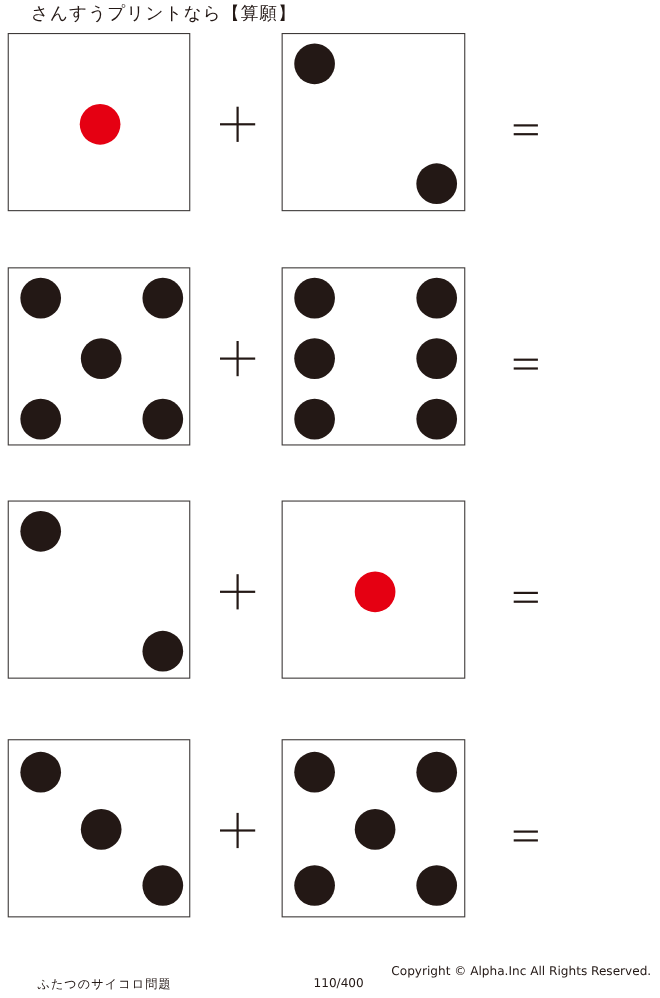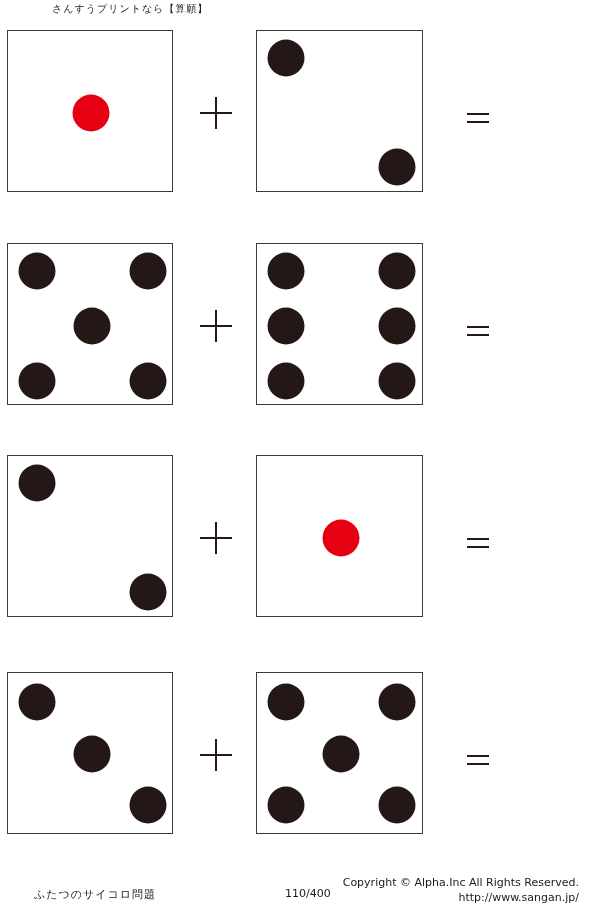--- a/index.html
+++ b/index.html
@@ -1,35 +1,35 @@
 <!DOCTYPE html>
 <html><head>
   <meta charset="utf-8">
   <style>
     html, body { margin:0; padding:0; background:#ffffff; }
     body { width:600px; height:907px; position:relative; overflow:hidden;
            font-family:"DejaVu Sans", sans-serif; color:#231815; }
-    .header { position:absolute; left:52px; top:2px; font-size:10px; letter-spacing:1px; color:#231815; }
+    .header { position:absolute; left:28px; top:2px; font-size:16px; letter-spacing:1px; color:#231815; }
     .row { position:absolute; left:0; width:600px; height:166px; }
     .die { position:absolute; width:166px; height:162px; border:1.5px solid #3e3a39; background:#fff; box-sizing:border-box; }
     .die.left { left:7px; }
     .die.right { left:256px; width:167px; }
     .pip { position:absolute; width:37px; height:37px; border-radius:50%; background:#231815; transform:translate(-50%,-50%); }
     .pip.red { background:#e50012; }
     .plus { position:absolute; left:200px; width:32px; height:32px; }
     .plus::before, .plus::after { content:""; position:absolute; background:#231815; }
     .plus::before { left:0; top:15px; width:32px; height:2px; }
     .plus::after { left:15px; top:0; width:2px; height:32px; }
     .equals { position:absolute; left:467px; width:22px; height:10px; }
     .equals::before, .equals::after { content:""; position:absolute; left:0; width:22px; height:2px; background:#231815; }
     .equals::before { top:0; }
     .equals::after { top:8px; }
     .footer-title { position:absolute; left:34px; top:887px; font-size:11px; letter-spacing:1px; color:#231815; }
     .page-num { position:absolute; left:285px; top:887px; font-size:11px; color:#231815; }
-    .copyright { position:absolute; right:21px; top:875px; font-size:11px; color:#231815; text-align:right; line-height:15px; }
+    .copyright { position:absolute; right:8px; top:875px; font-size:11px; color:#231815; text-align:right; line-height:15px; }
   </style>
 </head>
 <body>
 
 <div class="header">さんすうプリントなら【算願】</div>
 
 <div id="rows">
     <div class="row" style="top: 30px;">
       <div class="die left">
         <div class="pip red" style="left: 83px; top: 82px;"></div>
@@ -86,14 +86,13 @@
         <div class="pip" style="left: 140px; top: 132px;"></div>
       </div>
       <div class="equals" aria-label="=" style="top: 83px;"></div>
     </div>
   </div>
 
 <div class="footer-title">ふたつのサイコロ問題</div>
 <div class="page-num">110/400</div>
 <div class="copyright">
   <div>Copyright ©  Alpha.Inc All Rights Reserved.</div>
-  <div>http://www.sangan.jp/</div>
 </div>
 
 </body></html>

